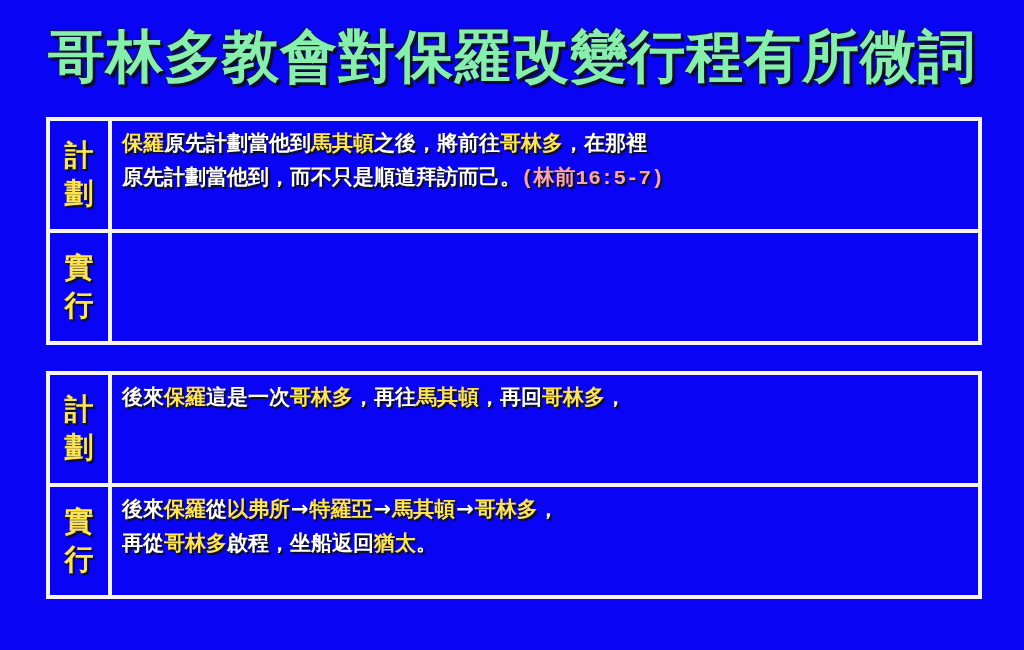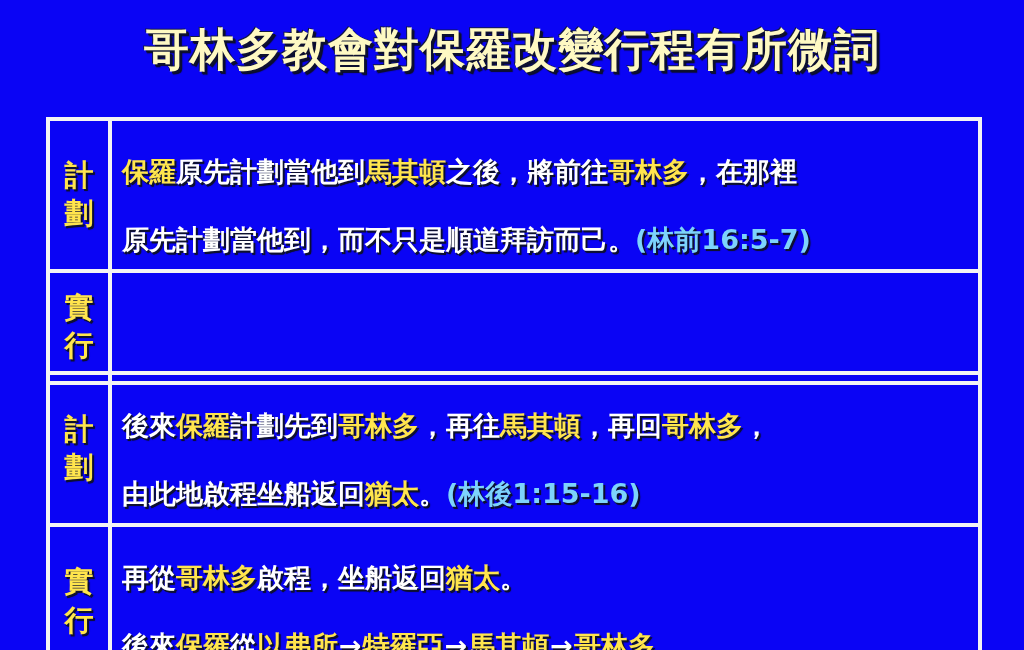--- a/index.html
+++ b/index.html
@@ -27,25 +27,25 @@
   .title-wrap {
     position: absolute;
     left: 0;
     top: 26px;
     width: 1024px;
     text-align: center;
   }
 
   .title {
     display: inline-block;
-    font-size: 45px;
+    font-size: 57px;
     font-weight: bold;
     line-height: 1.08;
     letter-spacing: 1px;
-    color: #fef9c3;
+    color: #86efac;
     text-shadow:
        2px 2px 0 #0d1030,
        3px 3px 1px #0b0d28,
       -1px -1px 0 #141a44;
     white-space: nowrap;
   }
 
   
   .tbl {
     position: absolute;
@@ -86,36 +86,36 @@
     text-shadow: 1.5px 1.5px 0 #0d1030, 2px 2px 1px #0b0d28;
   }
 
   .cell-body {
     flex: 1 1 auto;
     padding: 5px 8px 8px 10px;
     min-height: 108px;
   }
 
   .line {
-    font-size: 27px;
+    font-size: 21px;
     font-weight: bold;
     line-height: 1.62;
     color: #ffffff;
     white-space: nowrap;
     text-shadow: 1.5px 1.5px 0 #0d1030, 2px 2px 1px #0b0d28;
-    margin-top: 24px;
   }
 
   .line .hl {
     color: #ffe54d;
   }
 
   .line .ref {
-    color: #7dd3fc;
+    color: #fca5a5;
     letter-spacing: 0;
+    font-family: Liberation Mono, monospace;
   }
 
   .line .arr {
     color: #ffffff;
     font-weight: bold;
     padding: 0 1px;
   }
 </style>
 </head>
 <body>
@@ -146,29 +146,28 @@
         </div>
       </div>
     </div>
   <div class="tbl" id="tbl-plan-actual-2">
       <div class="trow">
         <div class="cell-label">
           <span class="ch">計</span>
           <span class="ch">劃</span>
         </div>
         <div class="cell-body">
-          <div class="line"><span class="">後來</span><span class="hl">保羅</span><span class="">計劃先到</span><span class="hl">哥林多</span><span class="">，再往</span><span class="hl">馬其頓</span><span class="">，再回</span><span class="hl">哥林多</span><span class="">，</span></div>
-          <div class="line"><span class="">由此地啟程坐船返回</span><span class="hl">猶太</span><span class="">。</span><span class="ref">(林後1:15-16)</span></div>
+          <div class="line"><span class="">後來</span><span class="hl">保羅</span><span class="">這是一次</span><span class="hl">哥林多</span><span class="">，再往</span><span class="hl">馬其頓</span><span class="">，再回</span><span class="hl">哥林多</span><span class="">，</span></div>
         </div>
       </div>
       <div class="trow">
         <div class="cell-label">
           <span class="ch">實</span>
           <span class="ch">行</span>
         </div>
         <div class="cell-body">
+          <div class="line"><span class="">後來</span><span class="hl">保羅</span><span class="">從</span><span class="hl">以弗所</span><span class="arr">→</span><span class="hl">特羅亞</span><span class="arr">→</span><span class="hl">馬其頓</span><span class="arr">→</span><span class="hl">哥林多</span><span class="">，</span></div>
           <div class="line"><span class="">再從</span><span class="hl">哥林多</span><span class="">啟程，坐船返回</span><span class="hl">猶太</span><span class="">。</span></div>
-          <div class="line"><span class="">後來</span><span class="hl">保羅</span><span class="">從</span><span class="hl">以弗所</span><span class="arr">→</span><span class="hl">特羅亞</span><span class="arr">→</span><span class="hl">馬其頓</span><span class="arr">→</span><span class="hl">哥林多</span><span class="">，</span></div>
         </div>
       </div>
     </div>
 
 </div>
 
 </body></html>

